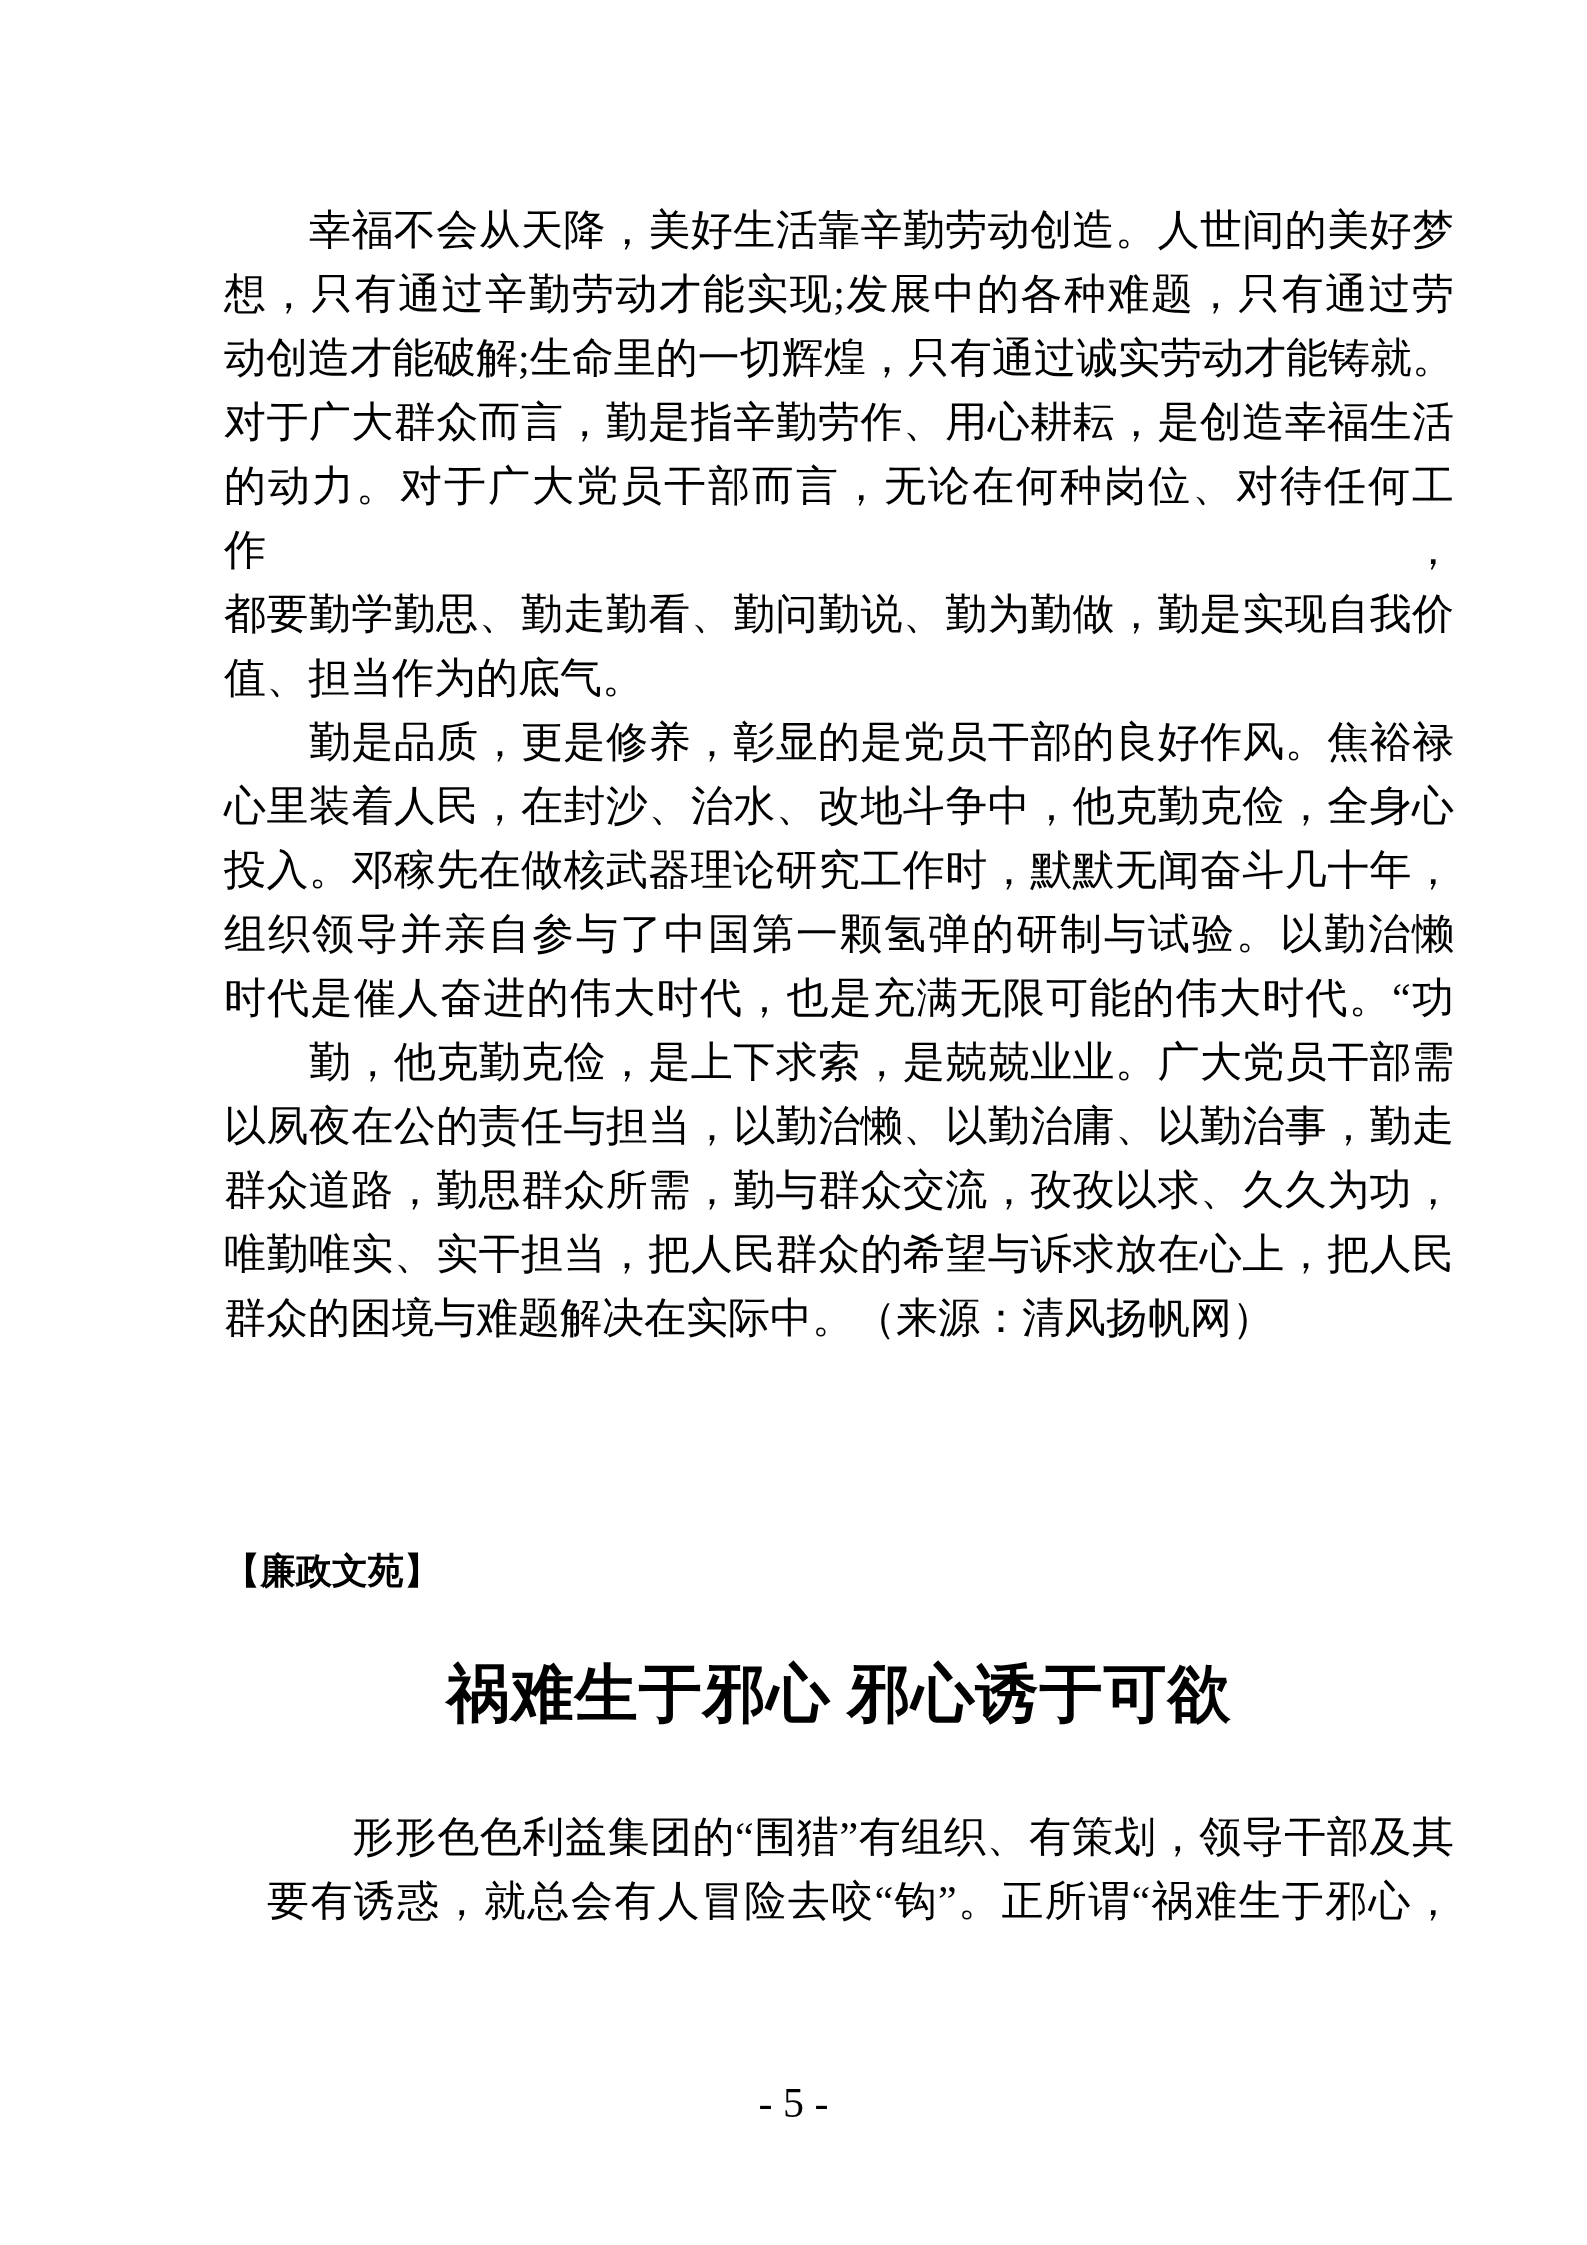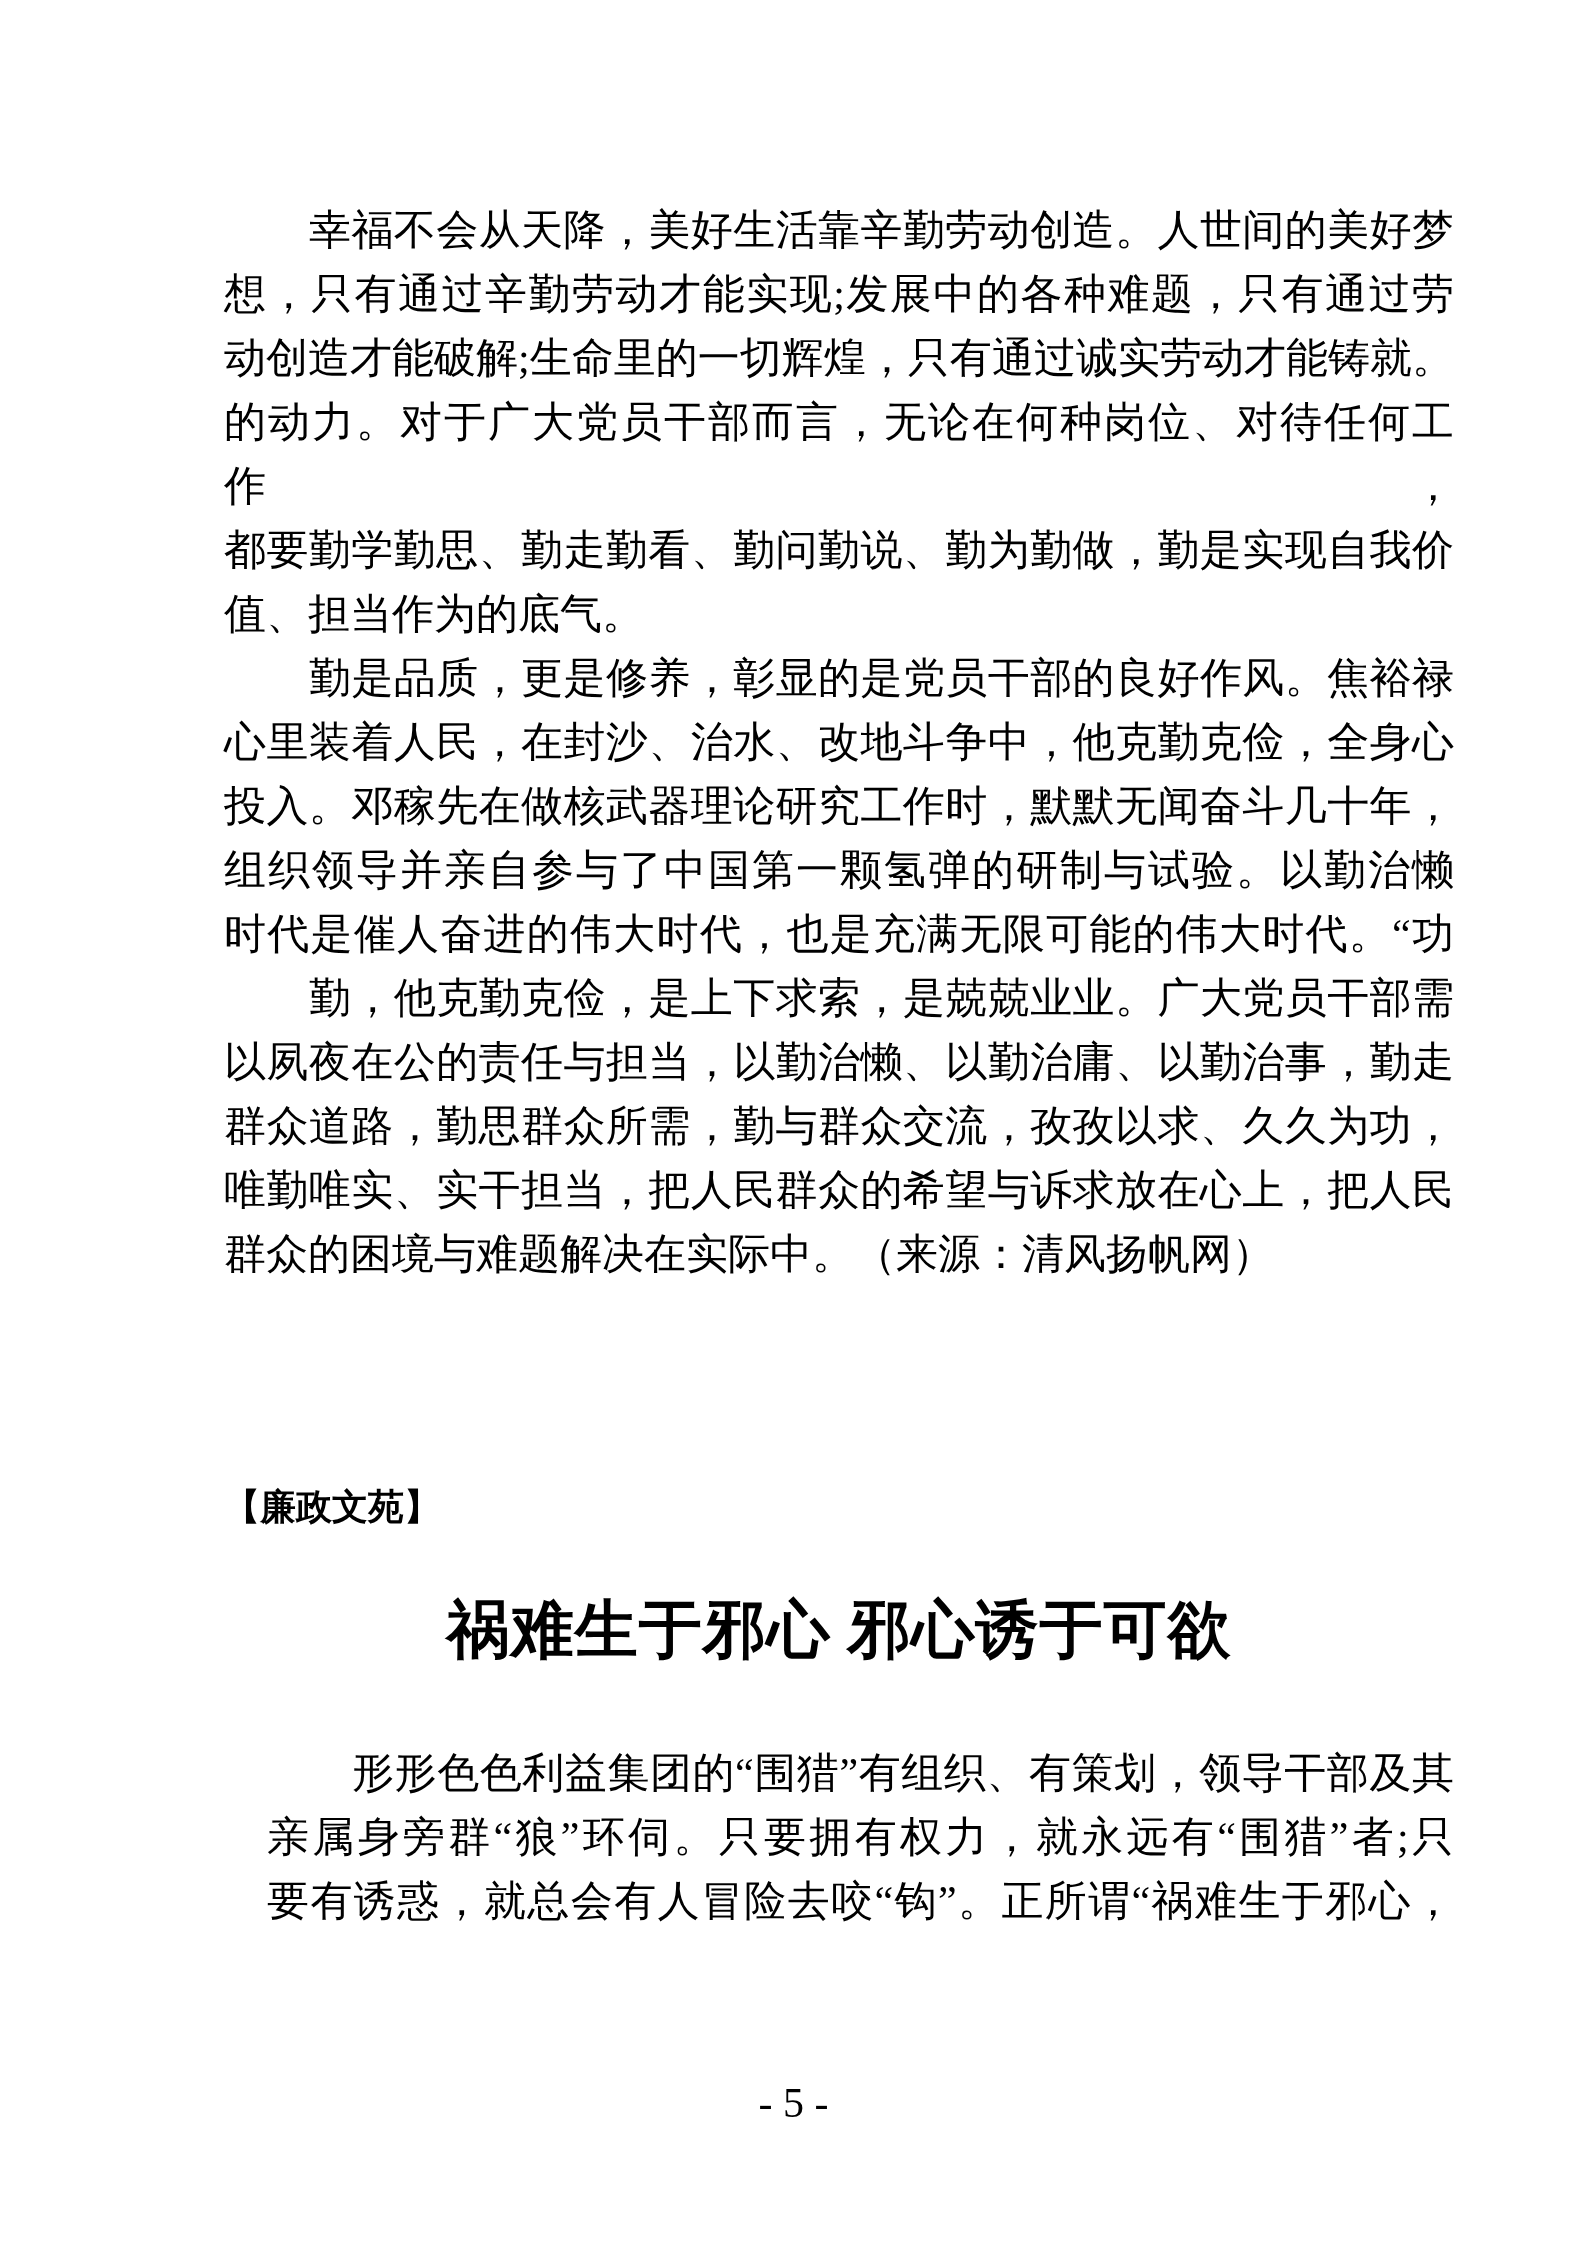--- a/index.html
+++ b/index.html
@@ -66,20 +66,21 @@
 <body>
 
 <div class="page">
   <div class="content">
 
     <div id="paras-top" class="top-block">
         <div class="para">
           <div class="line first fill">幸福不会从天降，美好生活靠辛勤劳动创造。人世间的美好梦</div>
           <div class="line fill">想，只有通过辛勤劳动才能实现;发展中的各种难题，只有通过劳</div>
           <div class="line fill">动创造才能破解;生命里的一切辉煌，只有通过诚实劳动才能铸就。</div>
+          <div class="line fill">对于广大群众而言，勤是指辛勤劳作、用心耕耘，是创造幸福生活</div>
           <div class="line fill">的动力。对于广大党员干部而言，无论在何种岗位、对待任何工作，</div>
           <div class="line fill">都要勤学勤思、勤走勤看、勤问勤说、勤为勤做，勤是实现自我价</div>
           <div class="line">值、担当作为的底气。</div>
         </div>
         <div class="para">
           <div class="line first fill">勤是品质，更是修养，彰显的是党员干部的良好作风。焦裕禄</div>
           <div class="line fill">心里装着人民，在封沙、治水、改地斗争中，他克勤克俭，全身心</div>
           <div class="line fill">投入。邓稼先在做核武器理论研究工作时，默默无闻奋斗几十年，</div>
           <div class="line fill">组织领导并亲自参与了中国第一颗氢弹的研制与试验。以勤治懒</div>
           <div class="line fill">时代是催人奋进的伟大时代，也是充满无限可能的伟大时代。“功</div>
@@ -93,21 +94,20 @@
         </div>
       </div>
 
     <div class="section-header">【廉政文苑】</div>
 
     <div class="article-title">祸难生于邪心 邪心诱于可欲</div>
 
     <div id="paras-bottom" class="bottom-block">
         <div class="para">
           <div class="line first fill">形形色色利益集团的“围猎”有组织、有策划，领导干部及其</div>
-          <div class="line fill">亲属身旁群“狼”环伺。只要拥有权力，就永远有“围猎”者;只</div>
           <div class="line fill">要有诱惑，就总会有人冒险去咬“钩”。正所谓“祸难生于邪心，</div>
         </div>
       </div>
 
   </div>
 
   <div class="footer">- 5 -</div>
 </div>
 
 </body></html>

